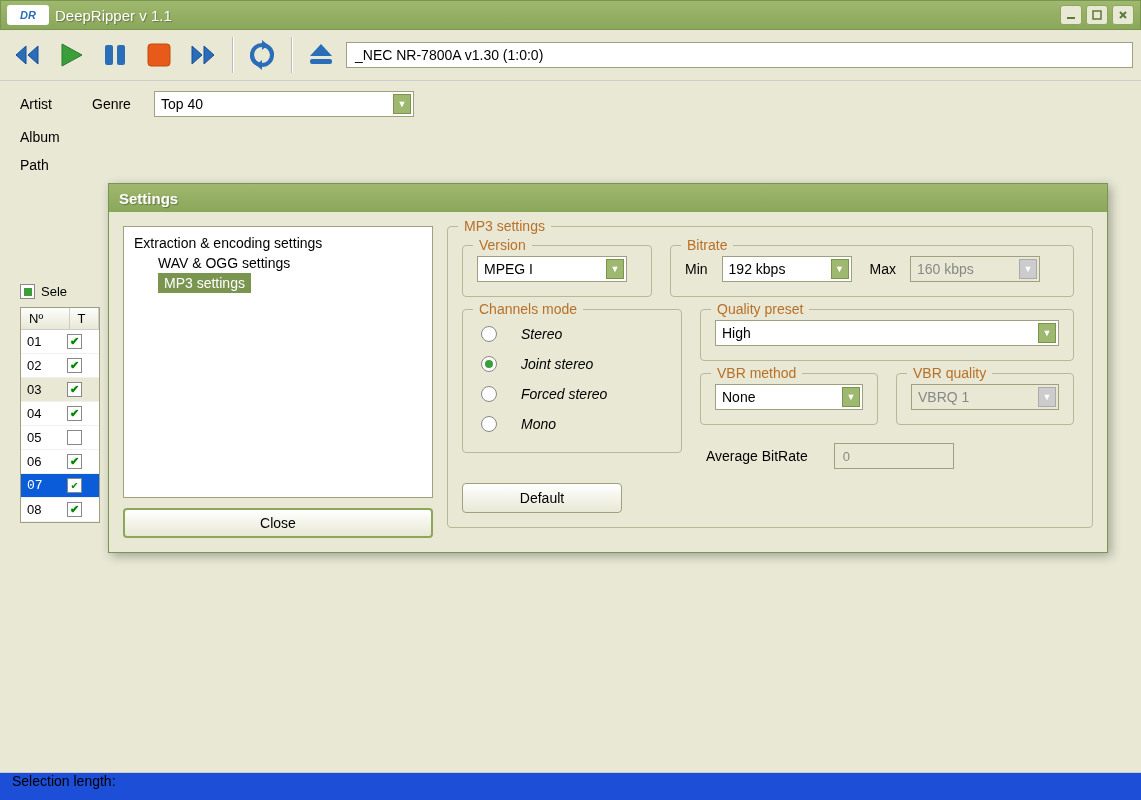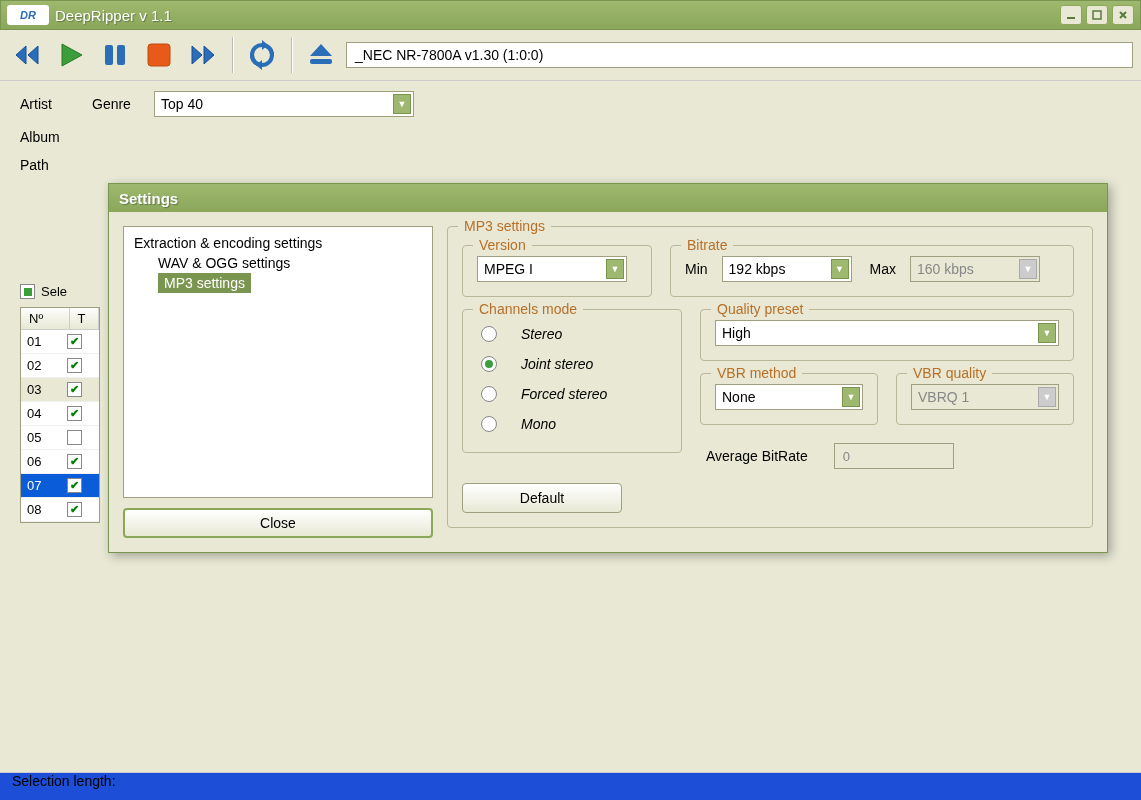--- a/index.html
+++ b/index.html
@@ -143,21 +143,21 @@
   font-size: 13px;
 }
 .track-row {
   display: flex;
   align-items: center;
   height: 24px;
   padding: 0 6px;
   border-bottom: 1px solid #f0f0f0;
   font-size: 13px;
 }
-.track-row.selected { background: #0a5cd8; color: #fff; }
+.track-row.selected { background: #0a5cd8; color: #fff; font-family: Liberation Mono, monospace; }
 .track-row.hover { background: #e8e8d5; }
 .track-num { width: 40px; }
 .track-check {
   width: 15px; height: 15px;
   border: 1px solid #888;
   background: #fff;
   display: inline-flex;
   align-items: center;
   justify-content: center;
   font-size: 11px;

